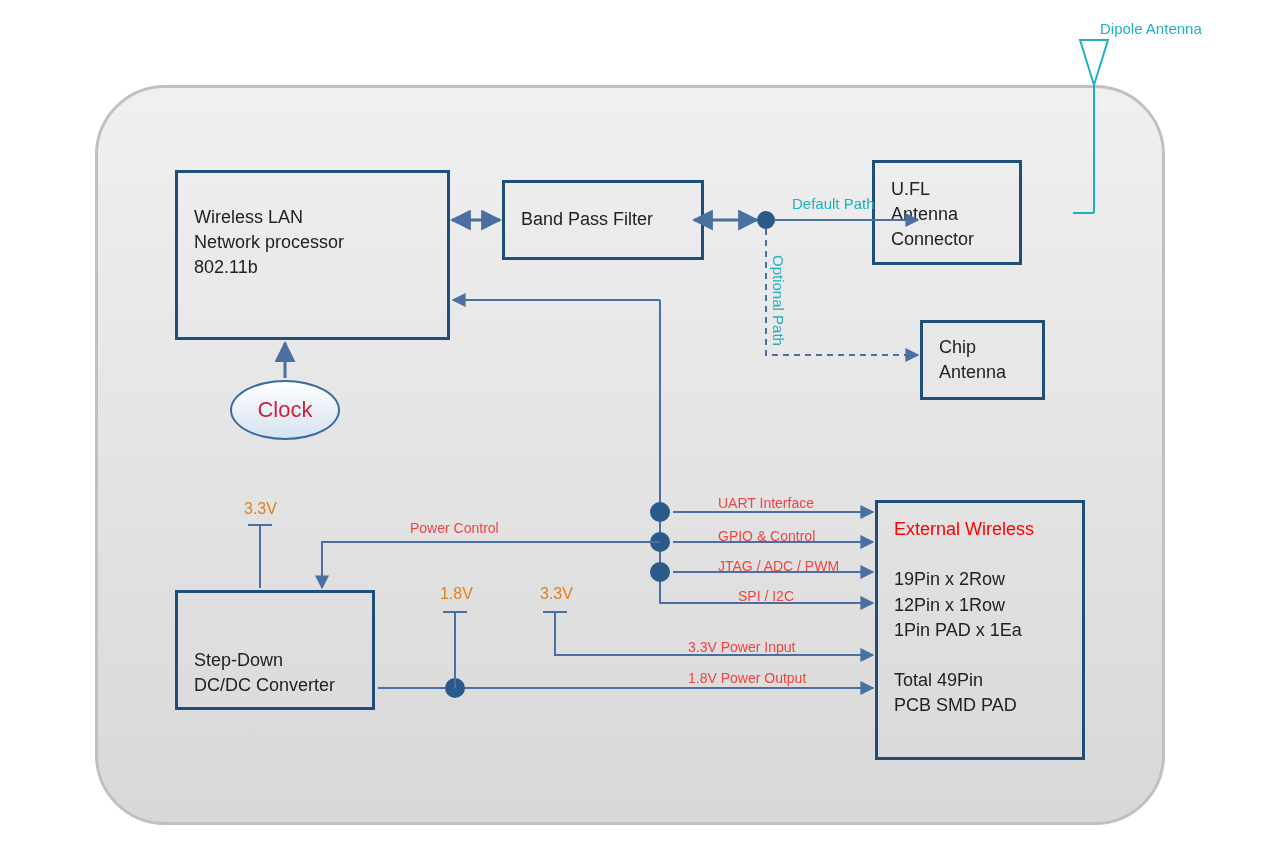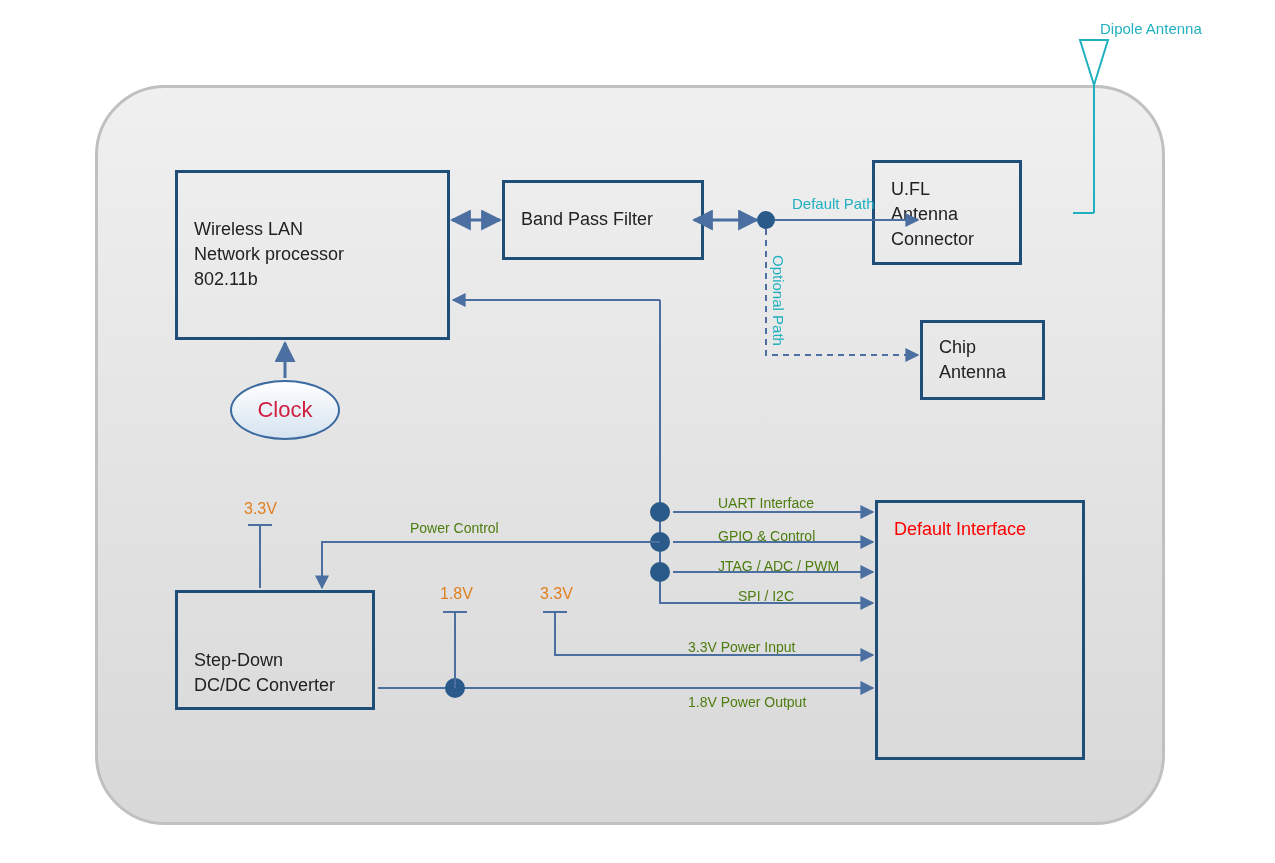--- a/index.html
+++ b/index.html
@@ -37,39 +37,39 @@
     border-radius: 50%;
     display: flex;
     align-items: center;
     justify-content: center;
     color: #d02040;
     font-size: 22px;
   }
   .label {
     position: absolute;
     font-size: 14px;
-    color: #4d7c0f;
+    color: #ef4444;
   }
   .label-teal { color: #20b0c0; font-size: 15px; }
   .label-orange { color: #e08020; font-size: 16px; }
   .label-red { color: #ff0000; font-size: 18px; }
   svg.overlay {
     position: absolute;
     left: 0; top: 0;
     width: 1275px;
     height: 863px;
     pointer-events: none;
   }
 </style>
 </head>
 <body>
 
 <div class="container"></div>
 
-<div class="block" style="left:175px; top:170px; width:275px; height:170px; padding-top:44px;">
+<div class="block" style="left:175px; top:170px; width:275px; height:170px; padding-top:32px;">
   <span style="white-space:pre-line;">Wireless LAN
 Network processor
 802.11b</span>
 </div>
 
 <div class="block" style="left:502px; top:180px; width:202px; height:80px; display:flex; align-items:center;">
   <span>Band Pass Filter</span>
 </div>
 
 <div class="block" style="left:872px; top:160px; width:150px; height:105px;">
@@ -85,38 +85,44 @@
 <div class="ellipse" style="left:230px; top:380px; width:110px; height:60px;">
   <span>Clock</span>
 </div>
 
 <div class="block" style="left:175px; top:590px; width:200px; height:120px; padding-top:55px;">
   <span style="white-space:pre-line;margin-top:32px;">Step-Down
 DC/DC Converter</span>
 </div>
 
 <div class="block" style="left:875px; top:500px; width:210px; height:260px;">
-  <span class="label-red">Default Interface</span><br><br>
+  <span class="label-red">External Wireless</span><br><br>
+  <span style="white-space:pre-line;">19Pin x 2Row
+12Pin x 1Row
+1Pin PAD x 1Ea
+
+Total 49Pin
+PCB SMD PAD</span>
 </div>
 
 <div class="label-teal" style="position:absolute; left:1100px; top:20px;">Dipole Antenna</div>
 
 <div class="label label-teal" style="left:792px; top:195px;">Default Path</div>
 
 <div class="label label-teal" style="left:770px; top:255px; writing-mode:vertical-rl;">Optional Path</div>
 
 <div class="label" style="left:410px; top:520px;">Power Control</div>
 
 <div class="label" style="left:718px; top:495px;">UART Interface</div>
 <div class="label" style="left:718px; top:528px;">GPIO &amp; Control</div>
 <div class="label" style="left:718px; top:558px;">JTAG / ADC / PWM</div>
 <div class="label" style="left:738px; top:588px;">SPI / I2C</div>
 
 <div class="label" style="left:688px; top:639px;">3.3V Power Input</div>
-<div class="label" style="left:688px; top:670px;margin-top:24px;">1.8V Power Output</div>
+<div class="label" style="left:688px; top:670px;">1.8V Power Output</div>
 
 <div class="label label-orange" style="left:244px; top:500px;">3.3V</div>
 <div class="label label-orange" style="left:440px; top:585px;">1.8V</div>
 <div class="label label-orange" style="left:540px; top:585px;">3.3V</div>
 
 <svg class="overlay">
   <defs>
     <marker id="arrow" viewBox="0 0 10 10" refX="9" refY="5" markerWidth="7" markerHeight="7" orient="auto-start-reverse">
       <path d="M0,0 L10,5 L0,10 z" fill="#4a6fa0"></path>
     </marker>

